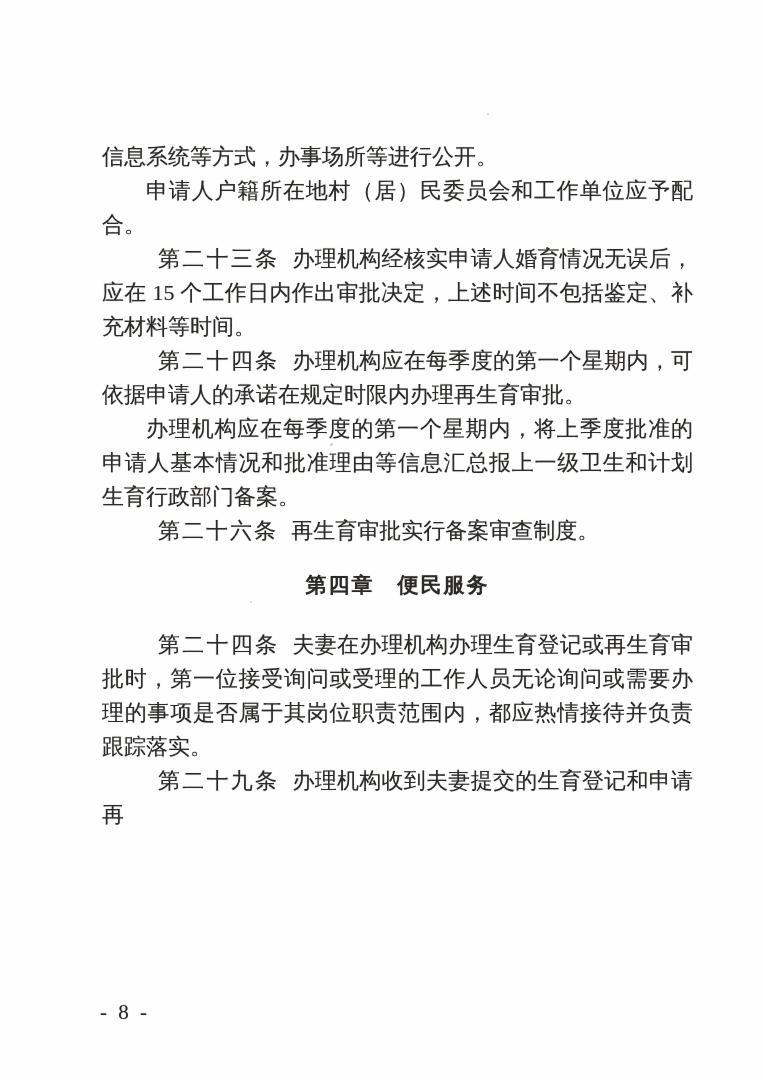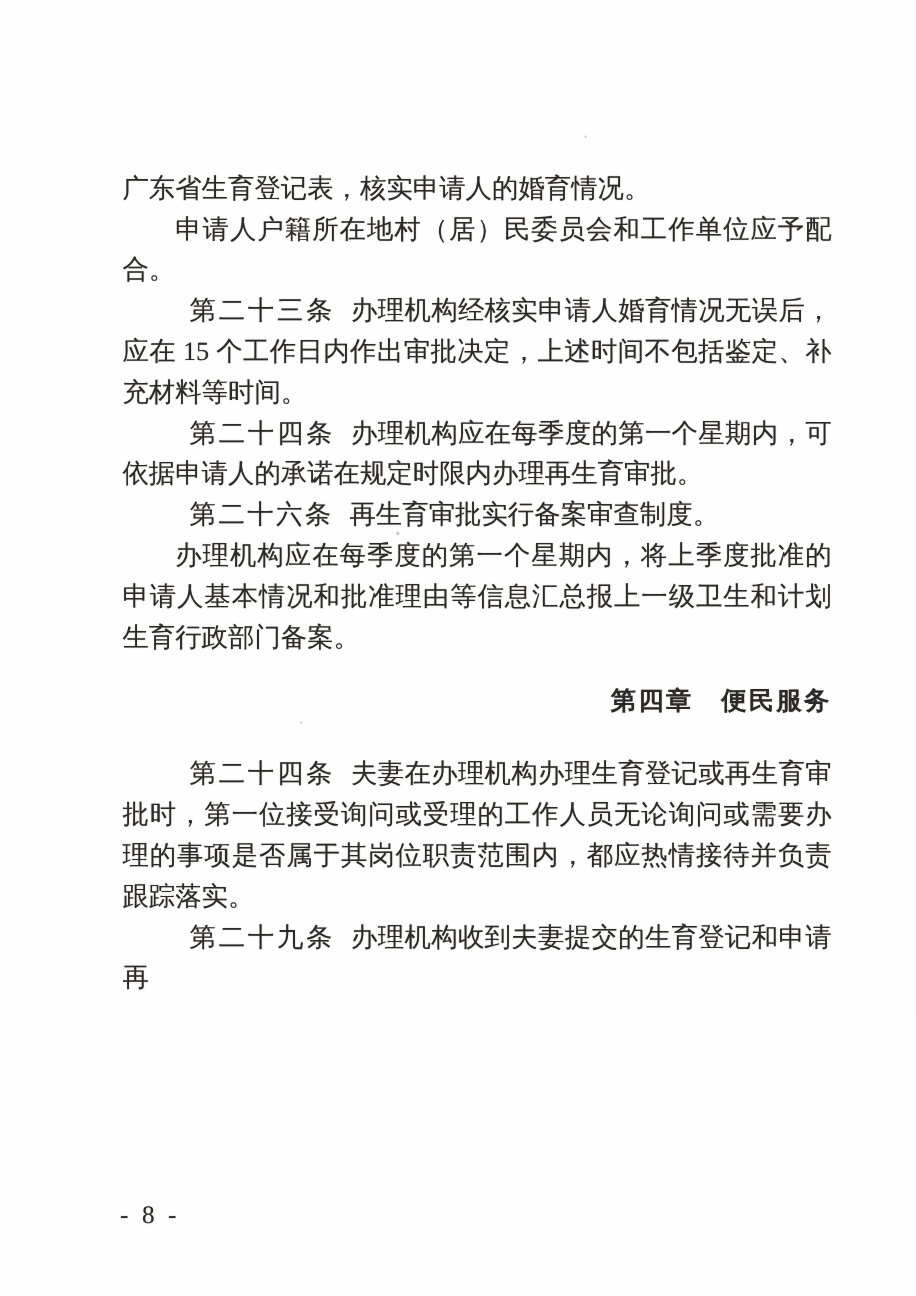--- a/index.html
+++ b/index.html
@@ -32,21 +32,21 @@
     font-family: "Liberation Sans", "DejaVu Sans", sans-serif;
     font-weight: 400;
     letter-spacing: 2px;
     margin-right: 0.6em;
     margin-left: 12px;
   }
   .chapter-heading {
     font-family: "Liberation Sans", "DejaVu Sans", sans-serif;
     font-weight: 700;
     font-size: 21px;
-    text-align: right;
+    text-align: center;
     letter-spacing: 2px;
     margin: 20px 0 26px 0;
     text-shadow: 0 0 1px rgba(55, 52, 48, 0.4);
   }
   .page-number {
     position: absolute;
     left: 100px;
     top: 1000px;
     font-size: 21px;
     letter-spacing: 3px;
@@ -61,26 +61,26 @@
   }
   .speck.s1 { left: 330px; top: 443px; width: 3px; height: 3px; }
   .speck.s2 { left: 487px; top: 113px; width: 2px; height: 2px; }
   .speck.s3 { left: 250px; top: 601px; width: 2px; height: 2px; }
 </style>
 </head>
 <body>
 
 <div class="page">
   <div class="doc-body">
-      <p class="para no-indent"><span>广东省生育登记表，核实申请人的婚育情况。</span></p>
+      <p class="para no-indent"><span>信息系统等方式，办事场所等进行公开。</span></p>
       <p class="para"><span>申请人户籍所在地村（居）民委员会和工作单位应予配合。</span></p>
       <p class="para"><span class="lead">第二十三条</span><span>办理机构经核实申请人婚育情况无误后，应在 15 个工作日内作出审批决定，上述时间不包括鉴定、补充材料等时间。</span></p>
       <p class="para"><span class="lead">第二十四条</span><span>办理机构应在每季度的第一个星期内，可依据申请人的承诺在规定时限内办理再生育审批。</span></p>
+      <p class="para"><span>办理机构应在每季度的第一个星期内，将上季度批准的申请人基本情况和批准理由等信息汇总报上一级卫生和计划生育行政部门备案。</span></p>
       <p class="para"><span class="lead">第二十六条</span><span>再生育审批实行备案审查制度。</span></p>
-      <p class="para"><span>办理机构应在每季度的第一个星期内，将上季度批准的申请人基本情况和批准理由等信息汇总报上一级卫生和计划生育行政部门备案。</span></p>
       <div class="chapter-heading">第四章　便民服务</div>
       <p class="para"><span class="lead">第二十四条</span><span>夫妻在办理机构办理生育登记或再生育审批时，第一位接受询问或受理的工作人员无论询问或需要办理的事项是否属于其岗位职责范围内，都应热情接待并负责跟踪落实。</span></p>
       <p class="para"><span class="lead">第二十九条</span><span>办理机构收到夫妻提交的生育登记和申请再</span></p>
     </div>
   <div class="page-number">- 8 -</div>
   <div class="speck s1"></div>
   <div class="speck s2"></div>
   <div class="speck s3"></div>
 </div>
 

